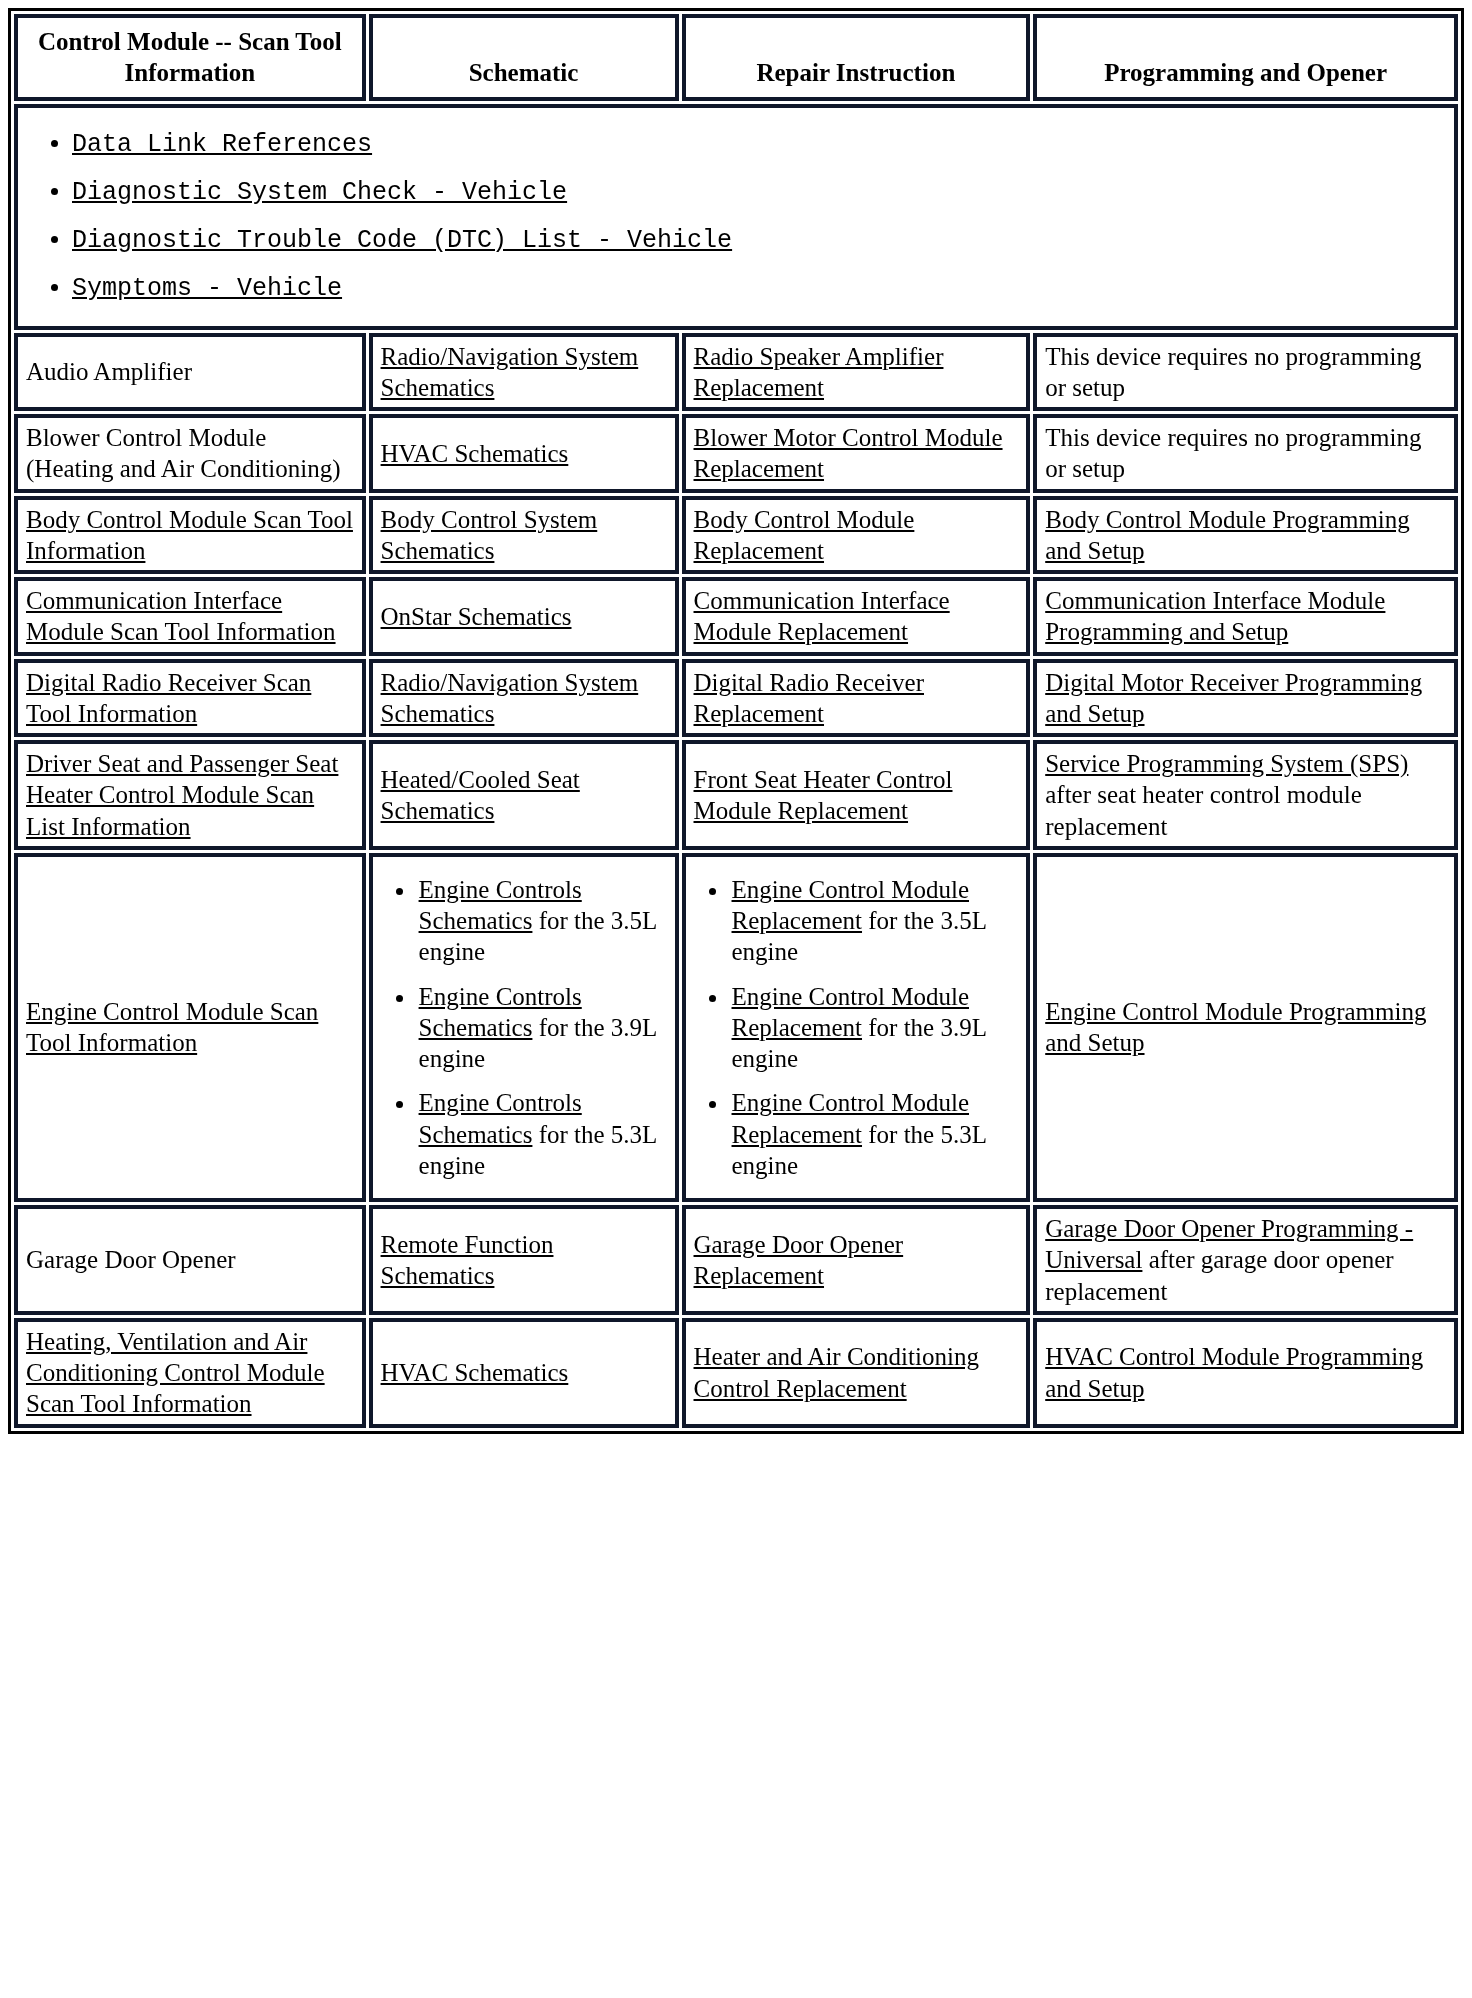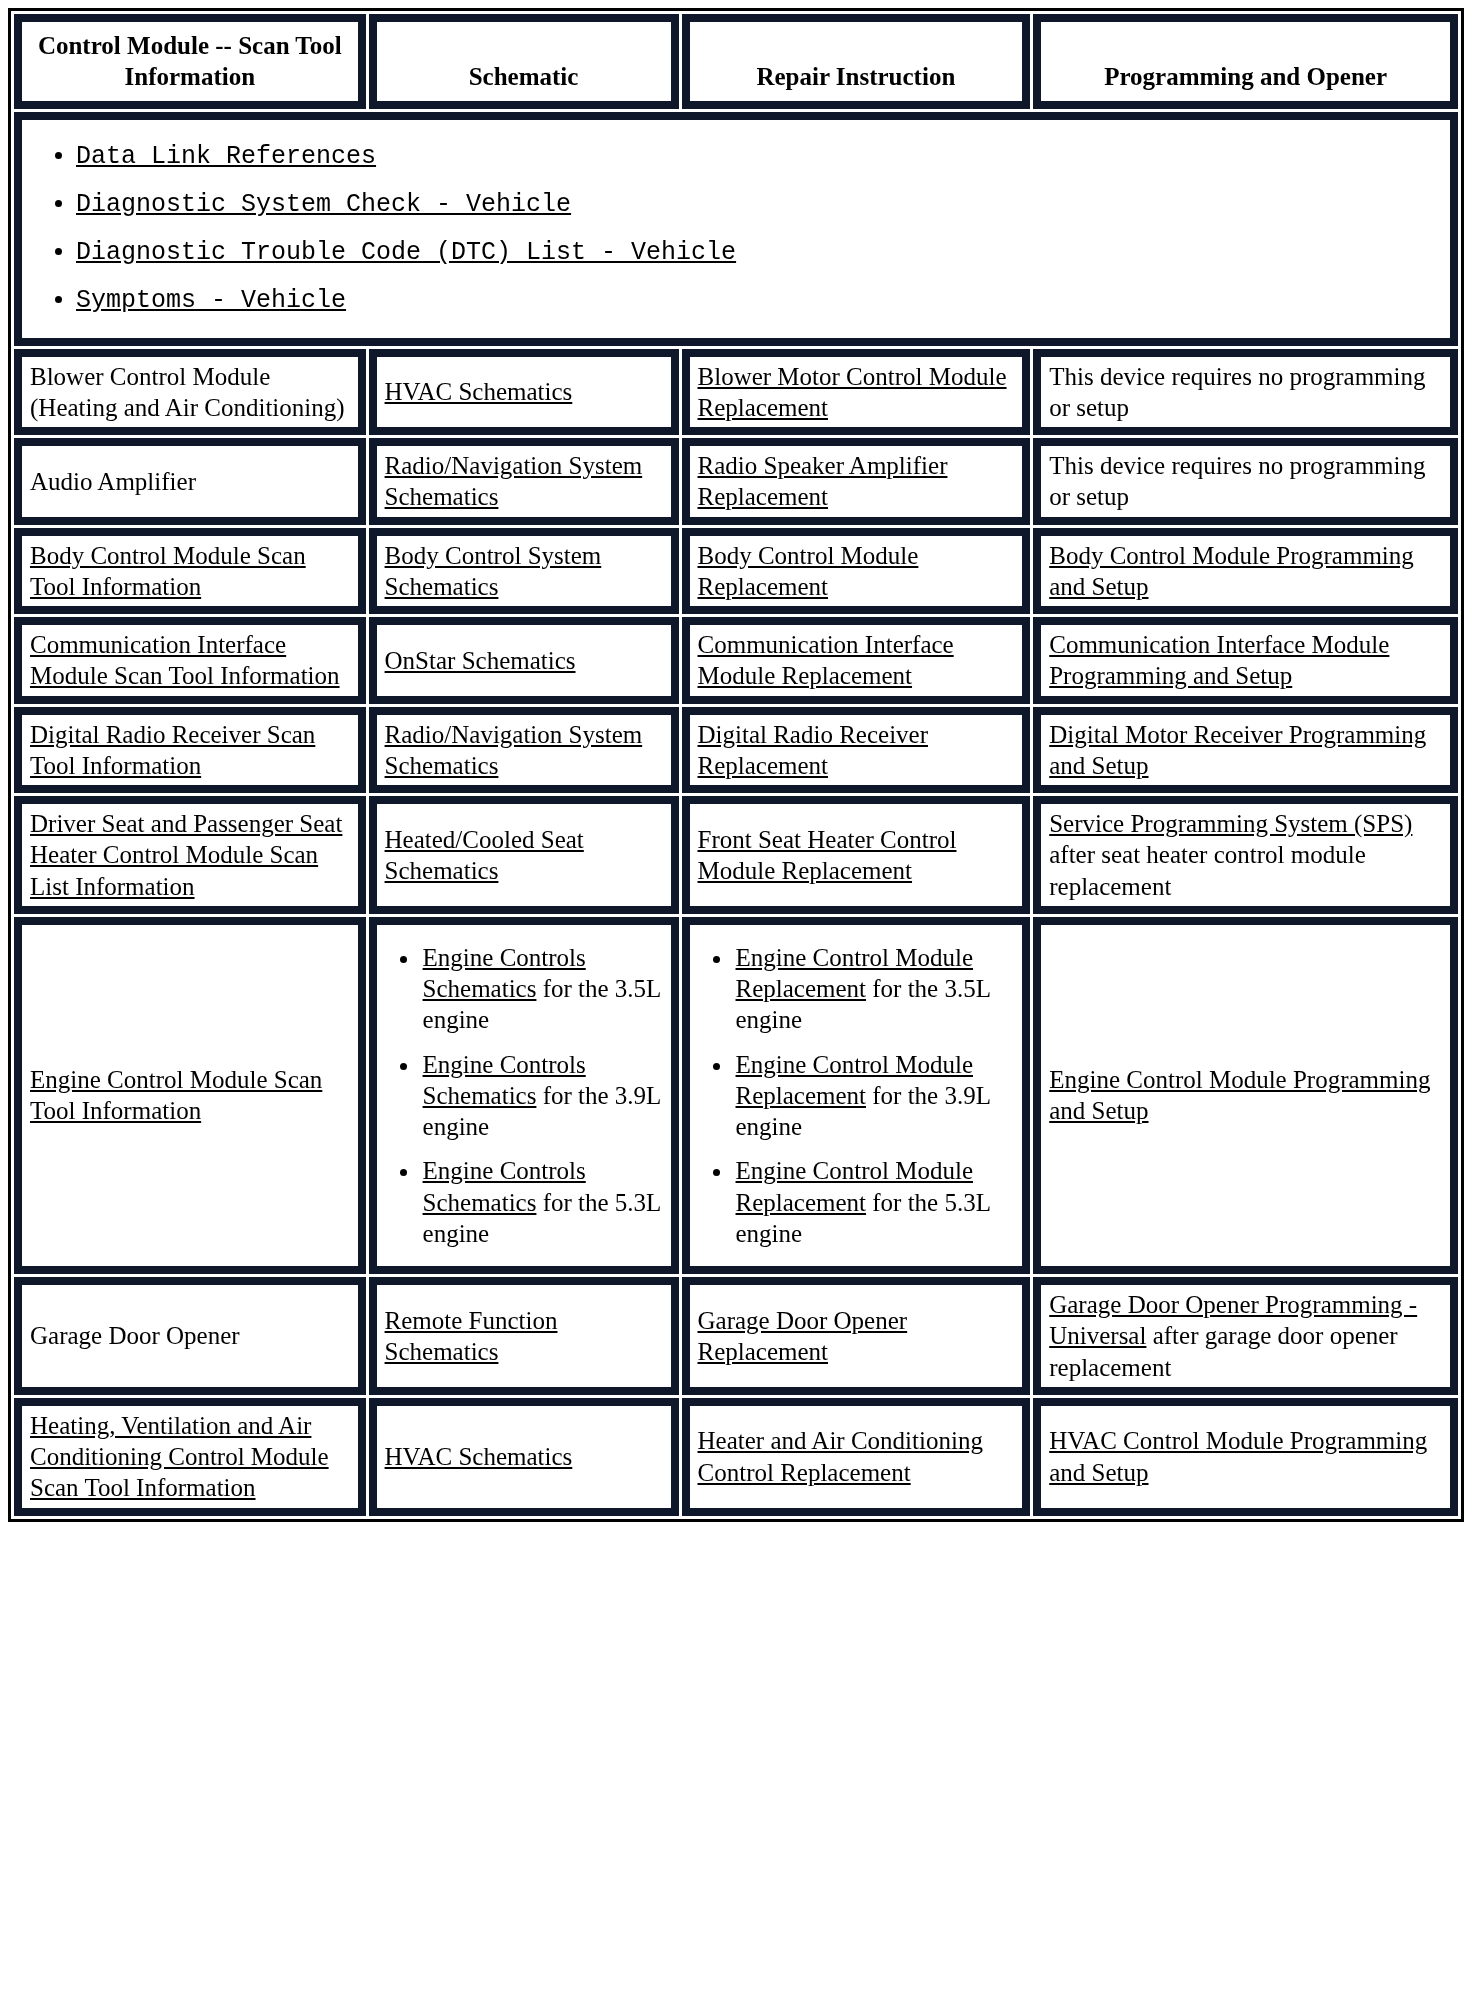--- a/index.html
+++ b/index.html
@@ -17,21 +17,21 @@
   }
   table.doc-table {
     width: 100%;
     border-collapse: separate;
     border-spacing: 3px;
     border: 3px solid #000000;
     background: #ffffff;
     table-layout: fixed;
   }
   th, td {
-    border: 8px solid #0f172a;
+    border: 4px solid #0f172a;
     padding: 4px 8px;
     vertical-align: middle;
     text-align: left;
     word-wrap: break-word;
   }
   th {
     font-weight: bold;
     text-align: center;
     vertical-align: bottom;
     padding: 8px 6px 8px;
@@ -84,29 +84,29 @@
         <td colspan="4">
           <ul class="top-links" id="top-links">
               <li><a class="lnk" href="#">Data Link References</a></li>
               <li><a class="lnk" href="#">Diagnostic System Check - Vehicle</a></li>
               <li><a class="lnk" href="#">Diagnostic Trouble Code (DTC) List - Vehicle</a></li>
               <li><a class="lnk" href="#">Symptoms - Vehicle</a></li>
             </ul>
         </td>
       </tr>
     <tr>
+          <td><span>Audio Amplifier</span></td>
+          <td><a class="lnk" href="#">Radio/Navigation System Schematics</a></td>
+          <td><a class="lnk" href="#">Radio Speaker Amplifier Replacement</a></td>
+          <td><span>This device requires no programming or setup</span></td>
+        </tr>
+        <tr>
           <td><span>Blower Control Module (Heating and Air Conditioning)</span></td>
           <td><a class="lnk" href="#">HVAC Schematics</a></td>
           <td><a class="lnk" href="#">Blower Motor Control Module Replacement</a></td>
-          <td><span>This device requires no programming or setup</span></td>
-        </tr>
-        <tr>
-          <td><span>Audio Amplifier</span></td>
-          <td><a class="lnk" href="#">Radio/Navigation System Schematics</a></td>
-          <td><a class="lnk" href="#">Radio Speaker Amplifier Replacement</a></td>
           <td><span>This device requires no programming or setup</span></td>
         </tr>
         <tr>
           <td><a class="lnk" href="#">Body Control Module Scan Tool Information</a></td>
           <td><a class="lnk" href="#">Body Control System Schematics</a></td>
           <td><a class="lnk" href="#">Body Control Module Replacement</a></td>
           <td><a class="lnk" href="#">Body Control Module Programming and Setup</a></td>
         </tr>
         <tr>
           <td><a class="lnk" href="#">Communication Interface Module Scan Tool Information</a></td>

